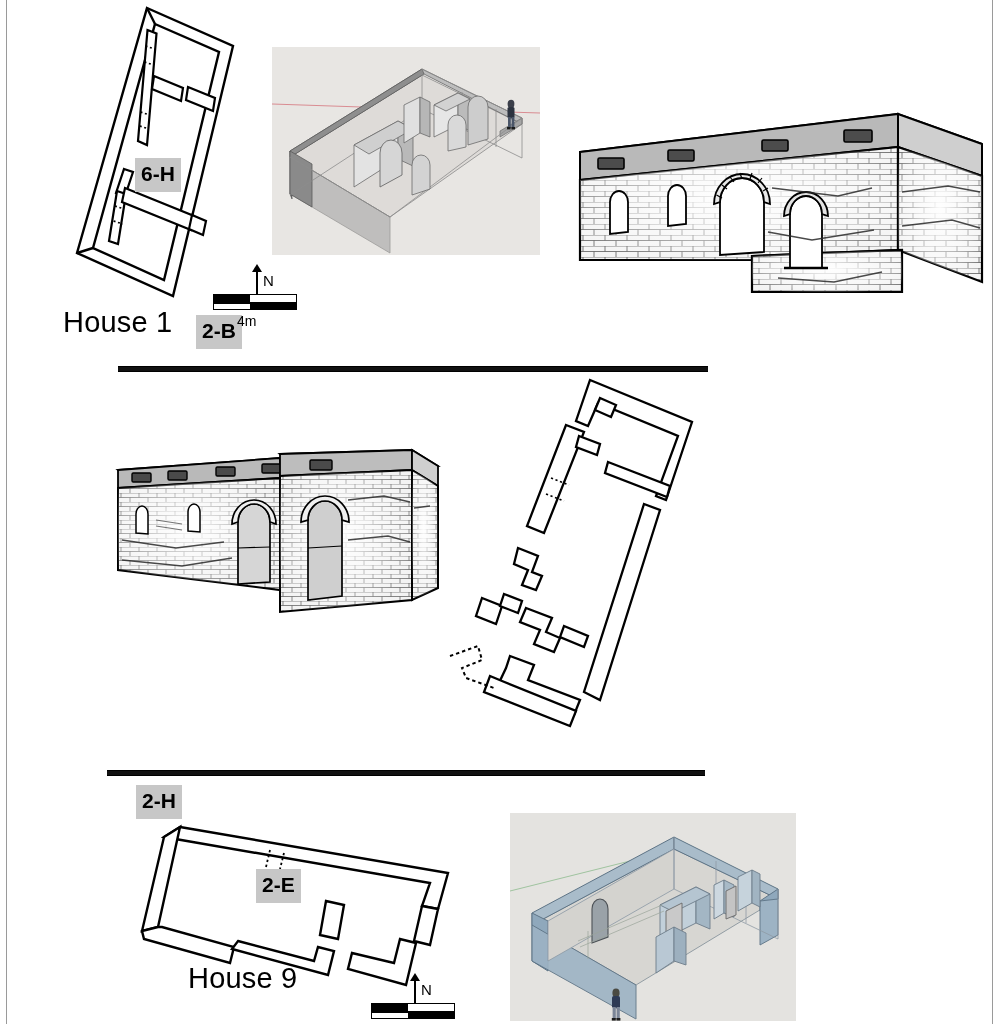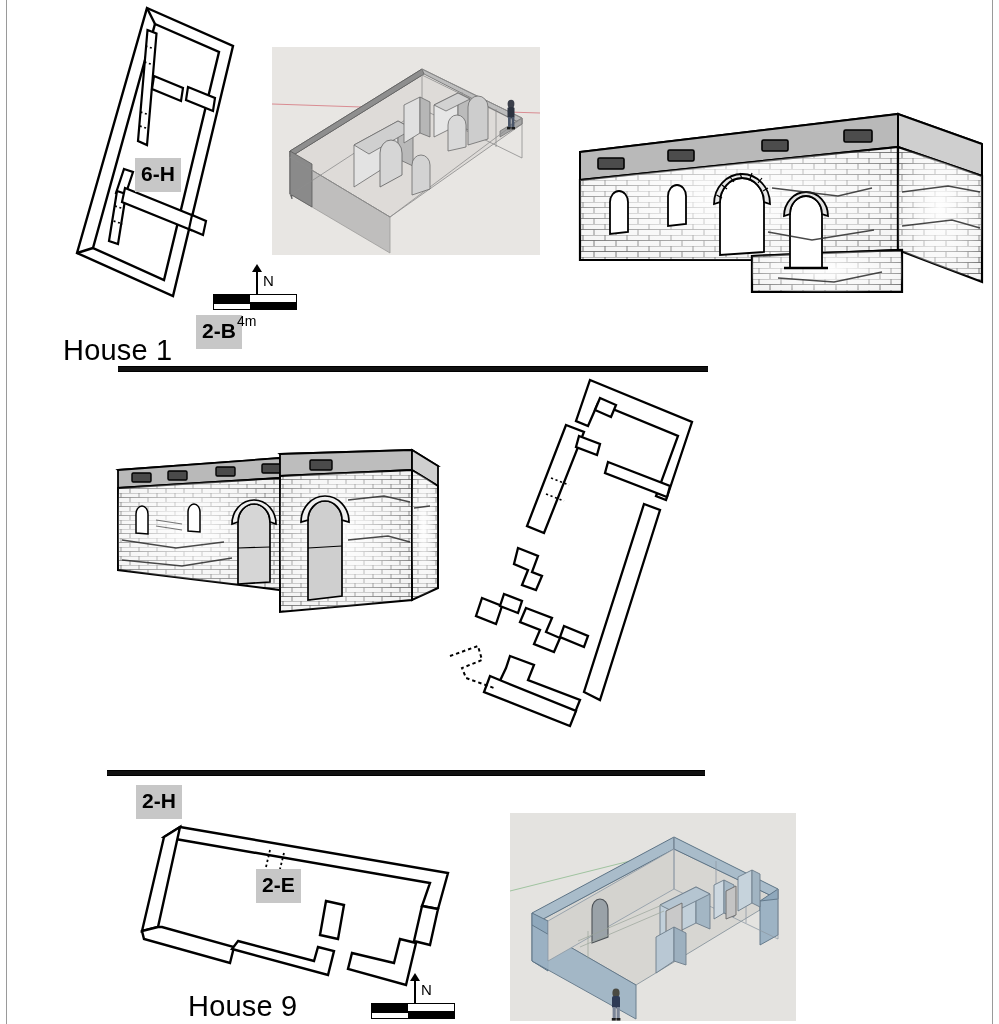--- a/index.html
+++ b/index.html
@@ -8,21 +8,21 @@
 
   .page-border-left,.page-border-right{position:absolute;top:0;width:1px;height:1024px;background:#9a9a9a;}
   .page-border-left{left:6px;}
   .page-border-right{left:992px;}
 
   .divider{position:absolute;background:#111;height:4px;border-top:1px solid #000;border-bottom:1px solid #000;}
 
   .panel{position:absolute;}
 
   .house-label{position:absolute;font-size:29px;font-weight:400;letter-spacing:.2px;
-               color:#000;white-space:nowrap;margin-top:28px;}
+               color:#000;white-space:nowrap;}
 
   .room-tag{position:absolute;background:#c7c7c7;color:#000;font-weight:bold;
             font-size:21px;line-height:1;padding:5px 6px 8px 6px;white-space:nowrap;}
 
   
   .scalebar{position:absolute;width:84px;}
   .scalebar .narrow{position:absolute;left:38px;bottom:18px;width:12px;height:30px;}
   .scalebar .narrow i{position:absolute;left:5px;top:5px;width:2px;height:25px;background:#000;}
   .scalebar .narrow b{position:absolute;left:1px;top:0;width:0;height:0;
       border-left:5px solid transparent;border-right:5px solid transparent;border-bottom:8px solid #000;}

